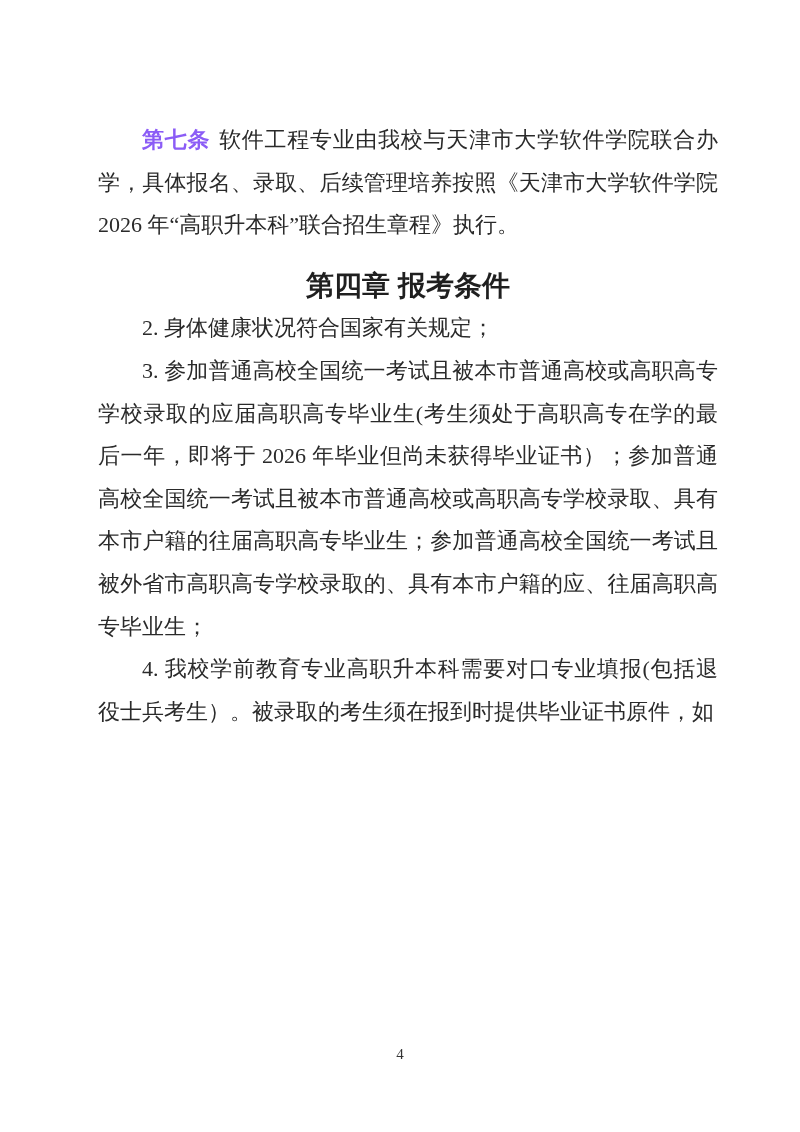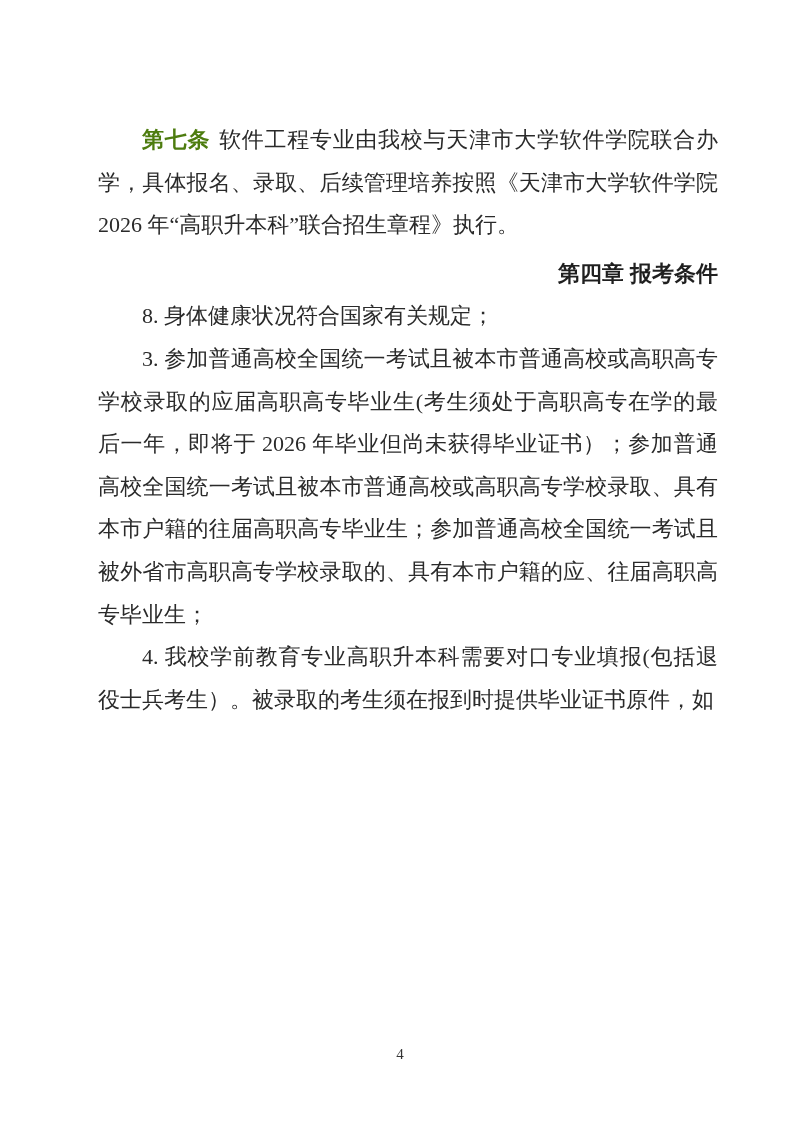--- a/index.html
+++ b/index.html
@@ -26,29 +26,29 @@
     text-align: justify;
     text-justify: inter-character;
   }
   .para {
     margin: 0;
     text-indent: 2em;
   }
   .art-label {
     font-weight: bold;
     margin-right: 9px;
-    color: #4d7c0f;
+    color: #8b5cf6;
   }
   .chapter {
-    margin: 6px 0 0 0;
+    margin: 18px 0 0 0;
     text-indent: 0;
-    text-align: right;
+    text-align: center;
     font-family: "Liberation Sans", "DejaVu Sans", sans-serif;
     font-weight: bold;
-    font-size: 22px;
+    font-size: 28px;
     line-height: 42.6px;
     color: #1f1f1f;
   }
   .page-number {
     position: absolute;
     left: 0;
     top: 1044px;
     width: 800px;
     text-align: center;
     font-size: 15px;
@@ -62,21 +62,21 @@
 <div class="page">
   <div class="content">
 
     <p class="para"><span class="art-label">第七条</span><span>软件工程专业由我校与天津市大学软件学院联合办学，具体报名、录取、后续管理培养按照《天津市大学软件学院 2026 年“高职升本科”联合招生章程》执行。</span></p>
 
 
     <h2 class="chapter">第四章 报考条件</h2>
 
 
 
-    <p class="para">8. 身体健康状况符合国家有关规定；</p>
+    <p class="para">2. 身体健康状况符合国家有关规定；</p>
 
     <p class="para">3. 参加普通高校全国统一考试且被本市普通高校或高职高专学校录取的应届高职高专毕业生(考生须处于高职高专在学的最后一年，即将于 2026 年毕业但尚未获得毕业证书）；参加普通高校全国统一考试且被本市普通高校或高职高专学校录取、具有本市户籍的往届高职高专毕业生；参加普通高校全国统一考试且被外省市高职高专学校录取的、具有本市户籍的应、往届高职高专毕业生；</p>
 
     <p class="para">4. 我校学前教育专业高职升本科需要对口专业填报(包括退役士兵考生）。被录取的考生须在报到时提供毕业证书原件，如</p>
 
   </div>
 
   <div class="page-number">4</div>
 </div>
 

